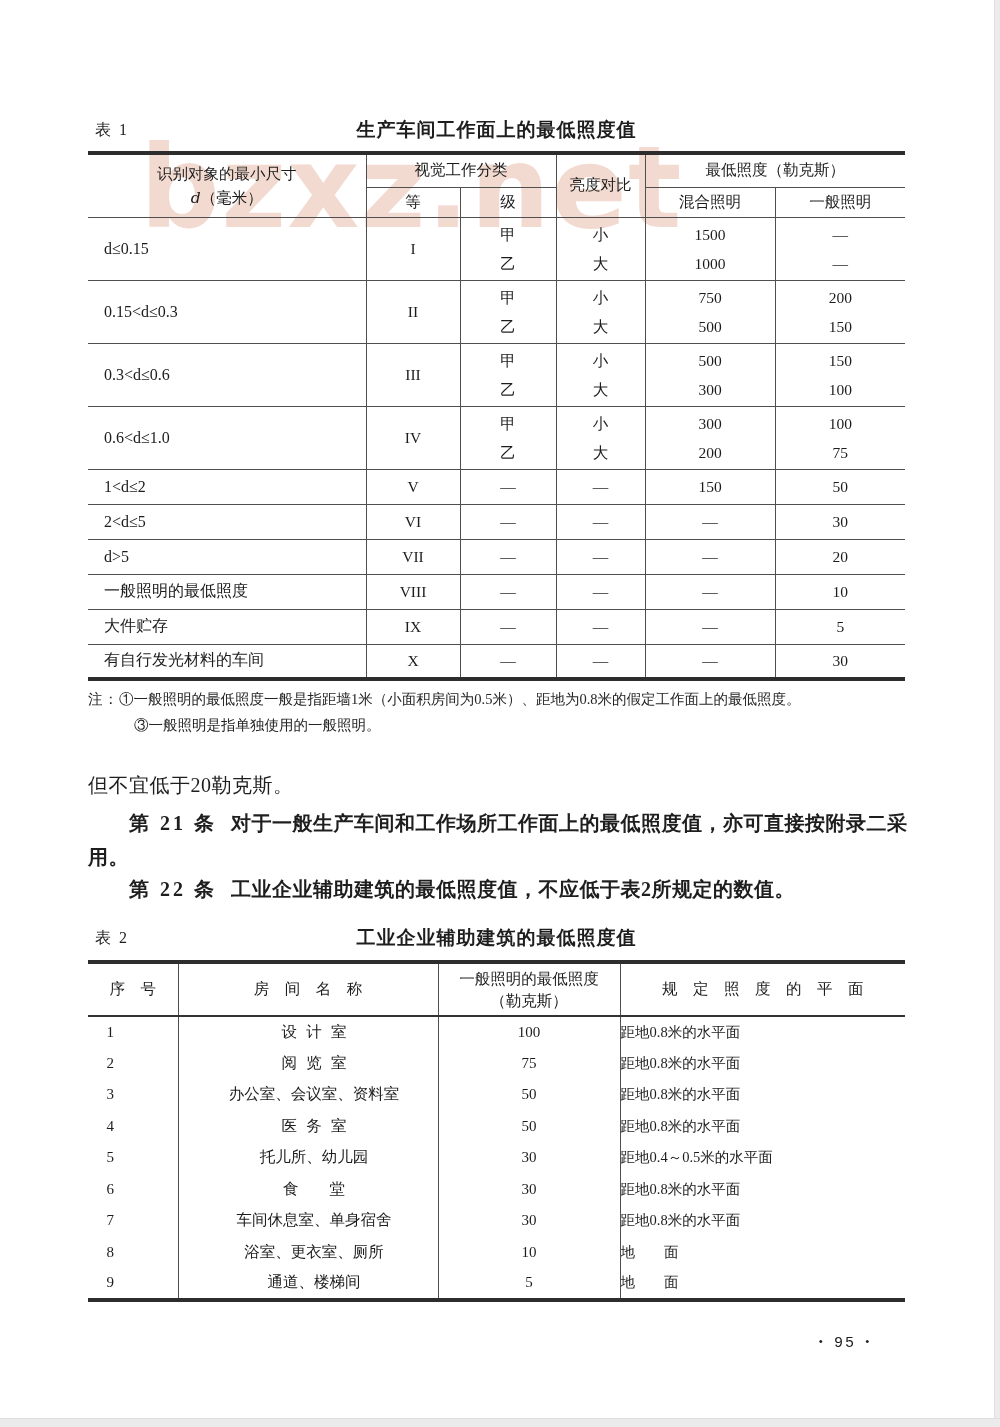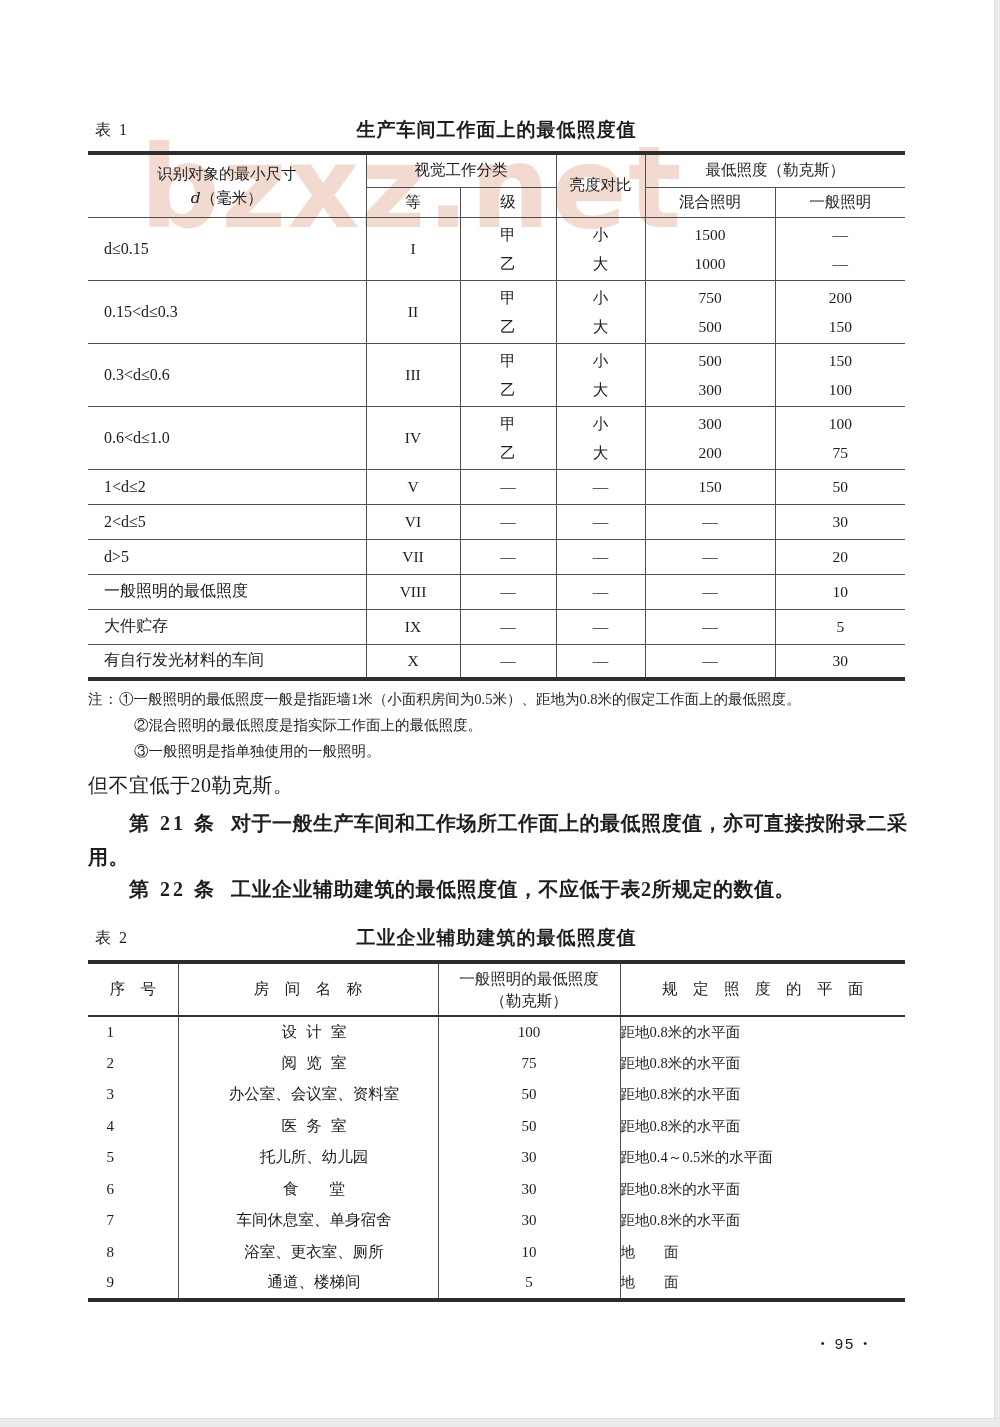--- a/index.html
+++ b/index.html
@@ -62,21 +62,21 @@
   .t2 thead th{border-bottom:2px solid #333;}
   .t2 tbody tr{height:31.5px;}
   .t2 tbody td{border-top:none;border-bottom:none;}
   .t2 .c-num{text-align:center;padding-right:45px;font-size:15px;}
   .t2 .c-room{text-align:center;padding-left:12px;font-family:Liberation Mono, monospace;}
   .t2 .c-val{text-align:center;font-size:15px;}
   .t2 .c-plane{text-align:left;font-size:14.5px;}
   .t2 .hd2 div{line-height:22px;}
   
   .pageno{left:785px;top:1335px;width:120px;text-align:center;font-size:15px;
-    font-family:Liberation Sans, sans-serif;color:#1a1a1a;letter-spacing:2px;}
+    font-family:Liberation Mono, monospace;color:#1a1a1a;letter-spacing:2px;}
   .pageno .dot{font-size:11px;vertical-align:2px;}
   .pageno .num{padding:0 8px;}
   
   .edge-right{position:absolute;left:994px;top:0;width:6px;height:1427px;background:#ececec;border-left:1px solid #e0e0e0;z-index:2;}
   .edge-bottom{position:absolute;left:0;top:1418px;width:1000px;height:9px;background:#ebebeb;border-top:1px solid #dedede;z-index:2;}
 </style>
 </head>
 <body>
 
 <div class="page">
@@ -241,21 +241,20 @@
         <td>—</td>
         <td>—</td>
         <td>—</td>
         <td>30</td>
       </tr>
     </tbody>
   </table>
 
   <div class="layer notes">
     <div class="note first"><span class="nlabel">注：</span><span>①一般照明的最低照度一般是指距墙1米（小面积房间为0.5米）、距地为0.8米的假定工作面上的最低照度。</span></div>
-    <div class="note">②混合照明的最低照度是指实际工作面上的最低照度。</div>
     <div class="note">③一般照明是指单独使用的一般照明。</div>
   </div>
 
   <p class="layer bodyp p1">但不宜低于20勒克斯。</p>
   <p class="layer bodyp p2"><span class="article">第 21 条</span><span>对于一般生产车间和工作场所工作面上的最低照度值，亦可直接按附录二采用。</span></p>
   <p class="layer bodyp p3"><span class="article">第 22 条</span><span>工业企业辅助建筑的最低照度值，不应低于表2所规定的数值。</span></p>
 
   <div class="layer tcap" style="top:925px">
     <span class="tlabel">表 2</span>
     <span class="ttitle">工业企业辅助建筑的最低照度值</span>

